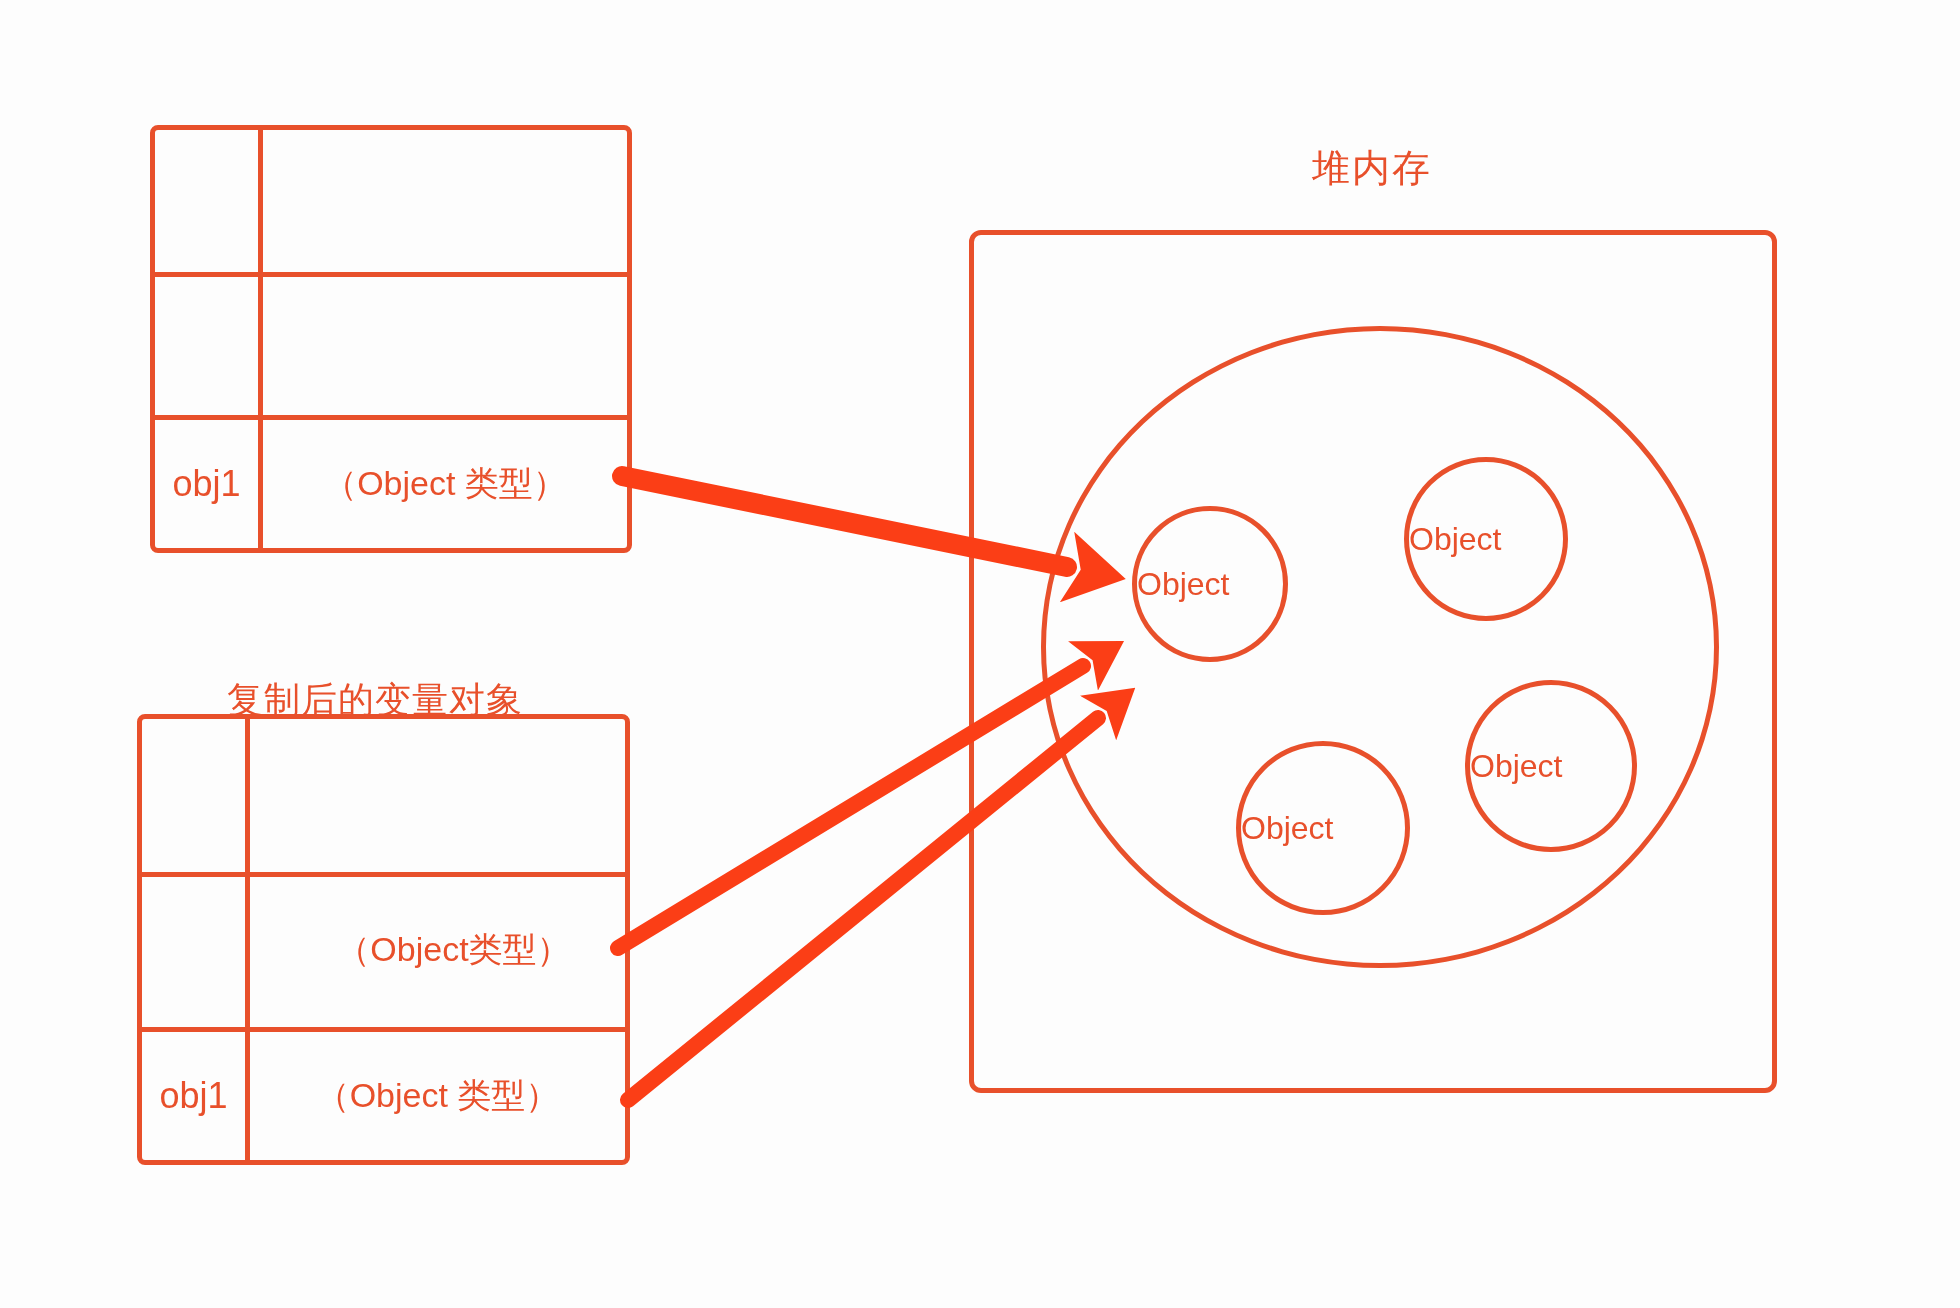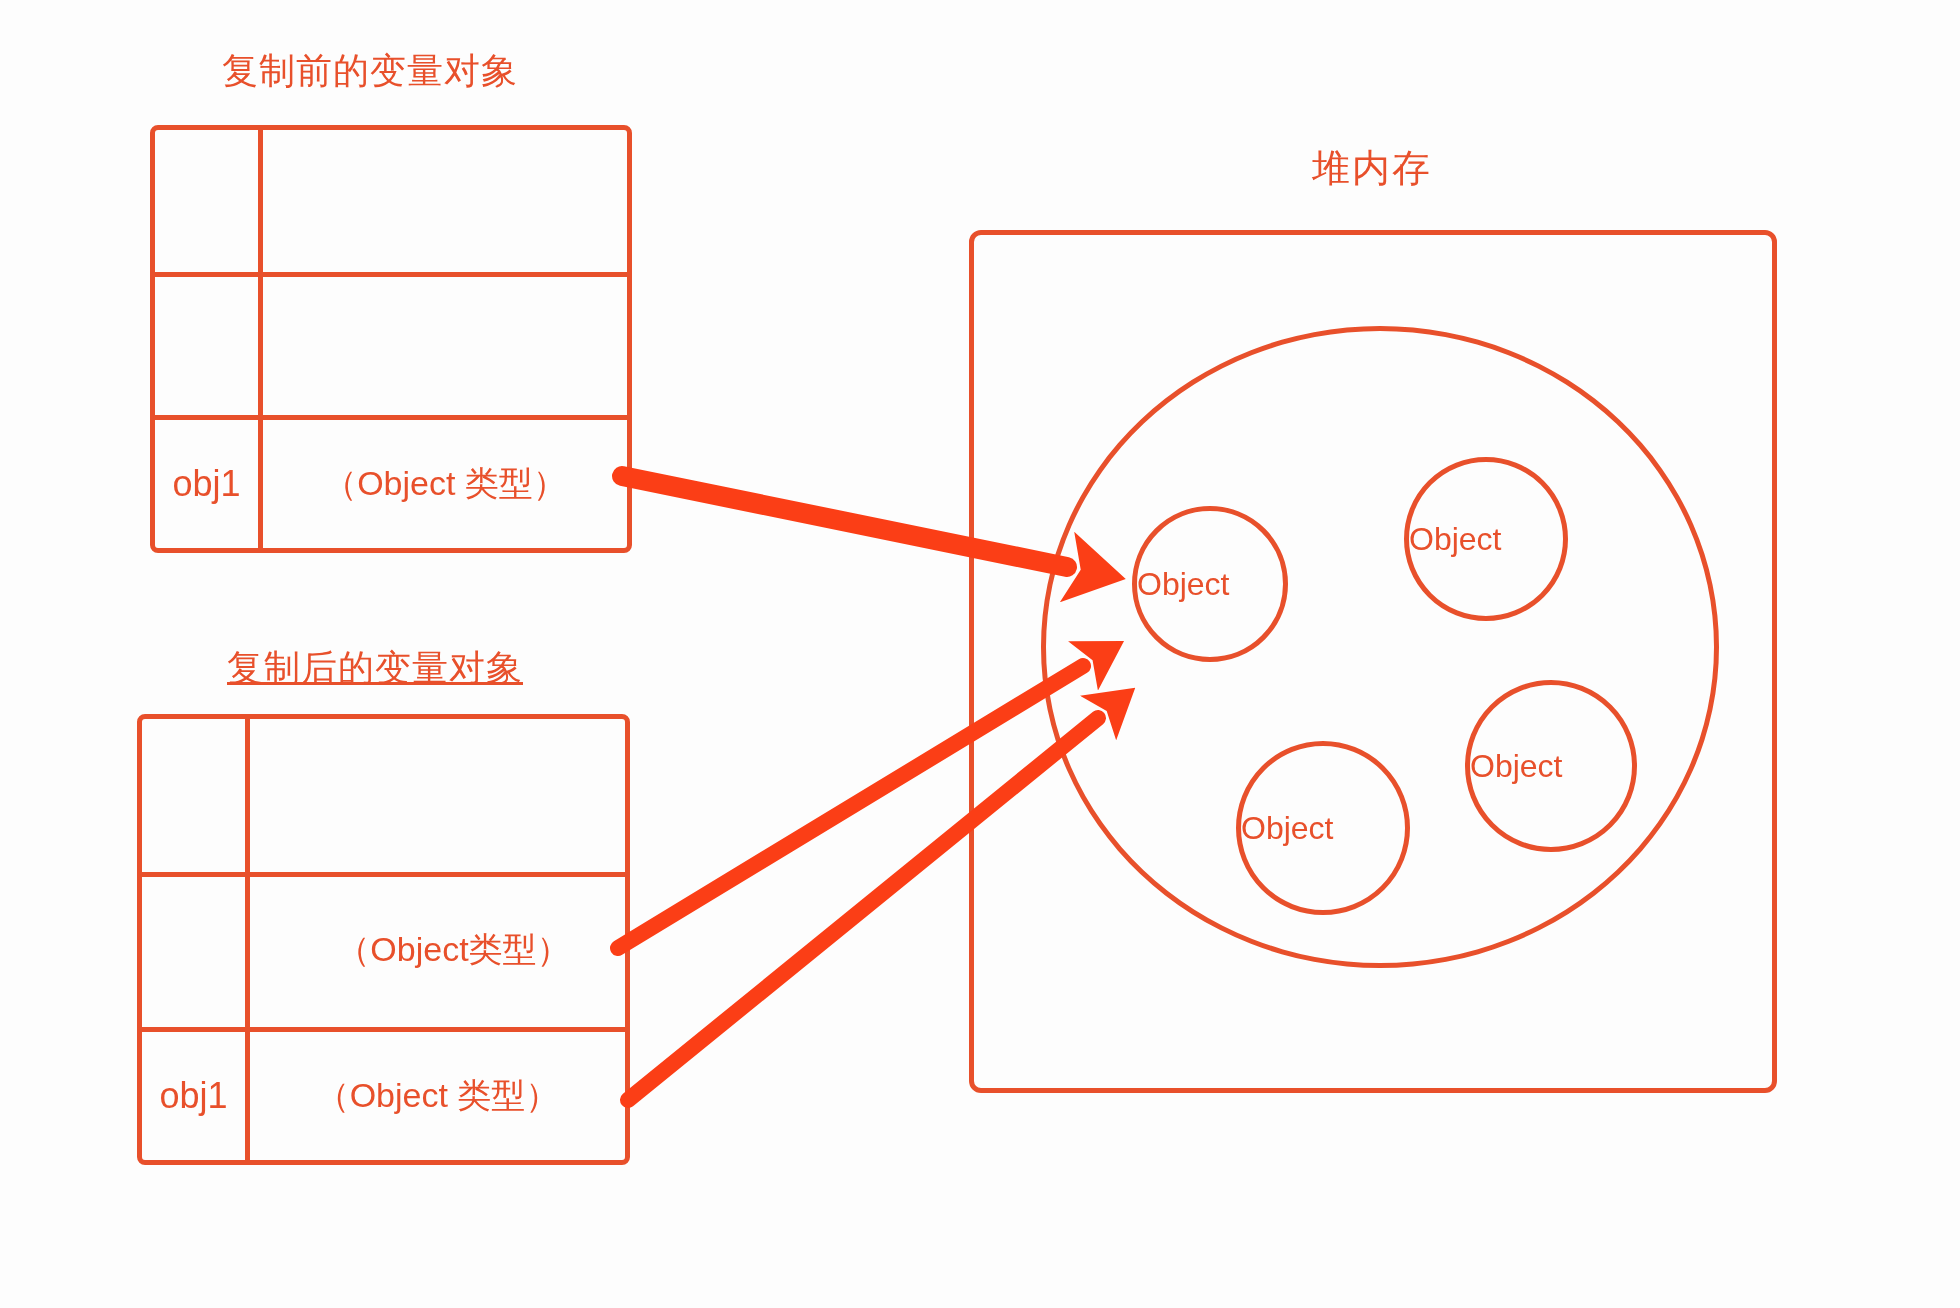--- a/index.html
+++ b/index.html
@@ -27,31 +27,30 @@
   .heap-title{color:var(--stroke);font-size:38px;font-weight:500;letter-spacing:2px;white-space:nowrap;}
   svg.arrows{position:absolute;left:0;top:0;width:1960px;height:1308px;overflow:visible;z-index:5;pointer-events:none;}
   svg.arrows line{stroke:var(--arrow);}
   #arrowhead path{fill:var(--arrow);}
 </style>
 </head>
 <body>
 
 <div class="canvas">
 
-  <div class="abs title" style="left:222px;top:47px;">复制前的变量对象</div>
 
   <div class="vtable" style="left:150px;top:125px;width:482px;height:428px;">
     <div class="vline" style="left:103px;"></div>
     <div class="hline" style="top:142px;"></div>
     <div class="hline" style="top:285px;"></div>
     <div class="cell name" style="left:0;top:290px;width:103px;height:128px;">obj1</div>
     <div class="cell" style="left:108px;top:290px;width:364px;height:128px;">（Object 类型）</div>
   </div>
 
-  <div class="abs title" style="left:227px;top:644px;text-decoration:underline;">复制后的变量对象</div>
+  <div class="abs title" style="left:227px;top:676px;">复制后的变量对象</div>
 
   <div class="vtable" style="left:137px;top:714px;width:493px;height:451px;">
     <div class="vline" style="left:103px;"></div>
     <div class="hline" style="top:153px;"></div>
     <div class="hline" style="top:308px;"></div>
     <div class="cell" style="left:108px;top:158px;width:375px;height:145px;margin-left:16px;">（Object类型）</div>
     <div class="cell name" style="left:0;top:313px;width:103px;height:128px;">obj1</div>
     <div class="cell" style="left:108px;top:313px;width:375px;height:128px;">（Object 类型）</div>
   </div>
 

